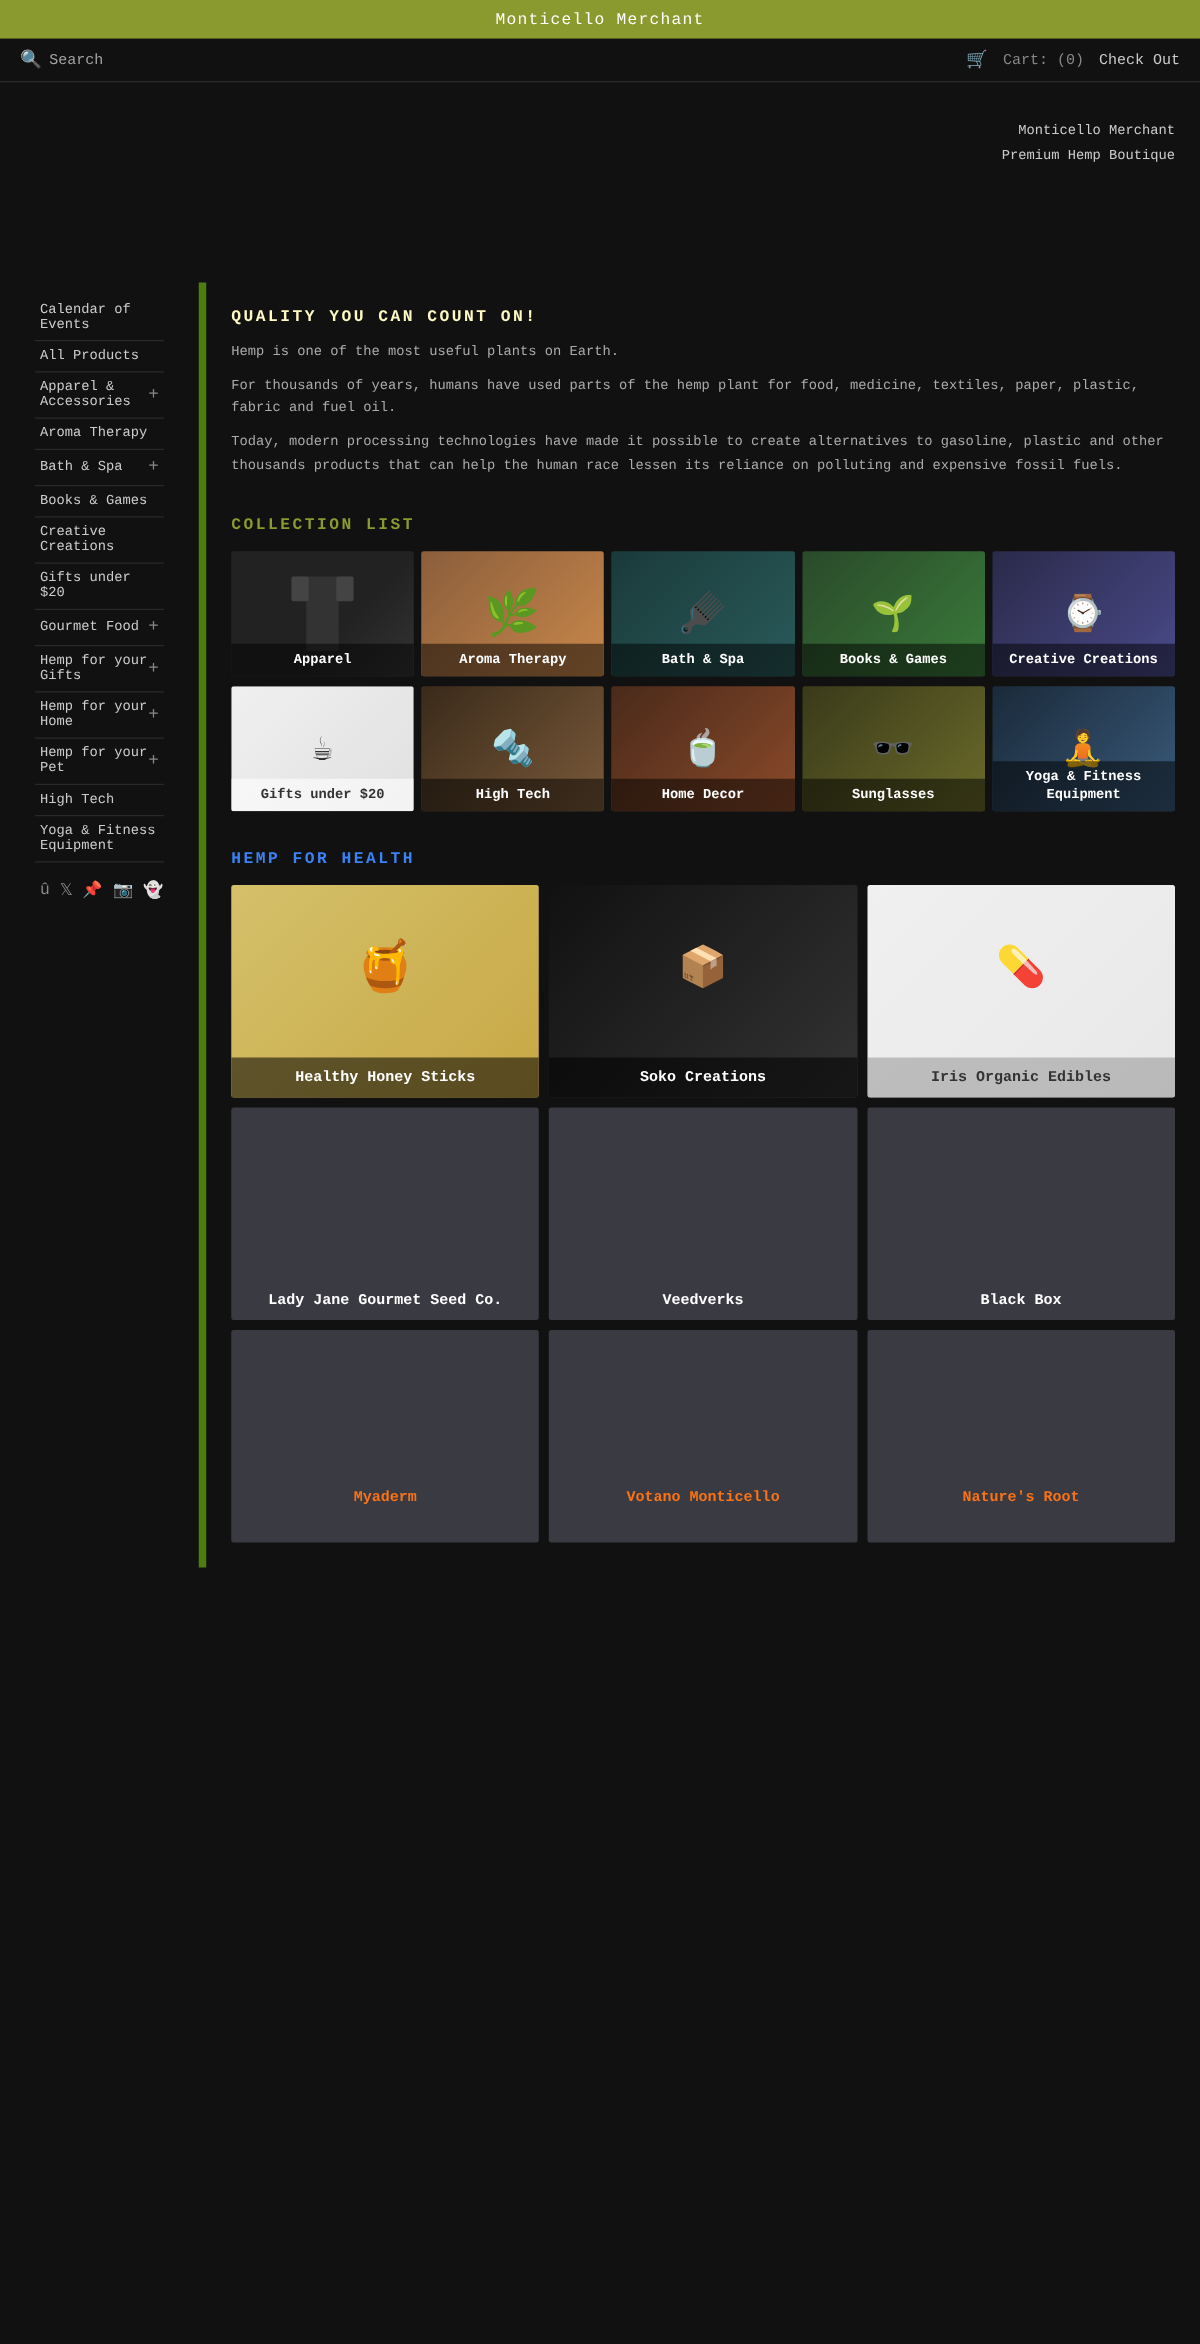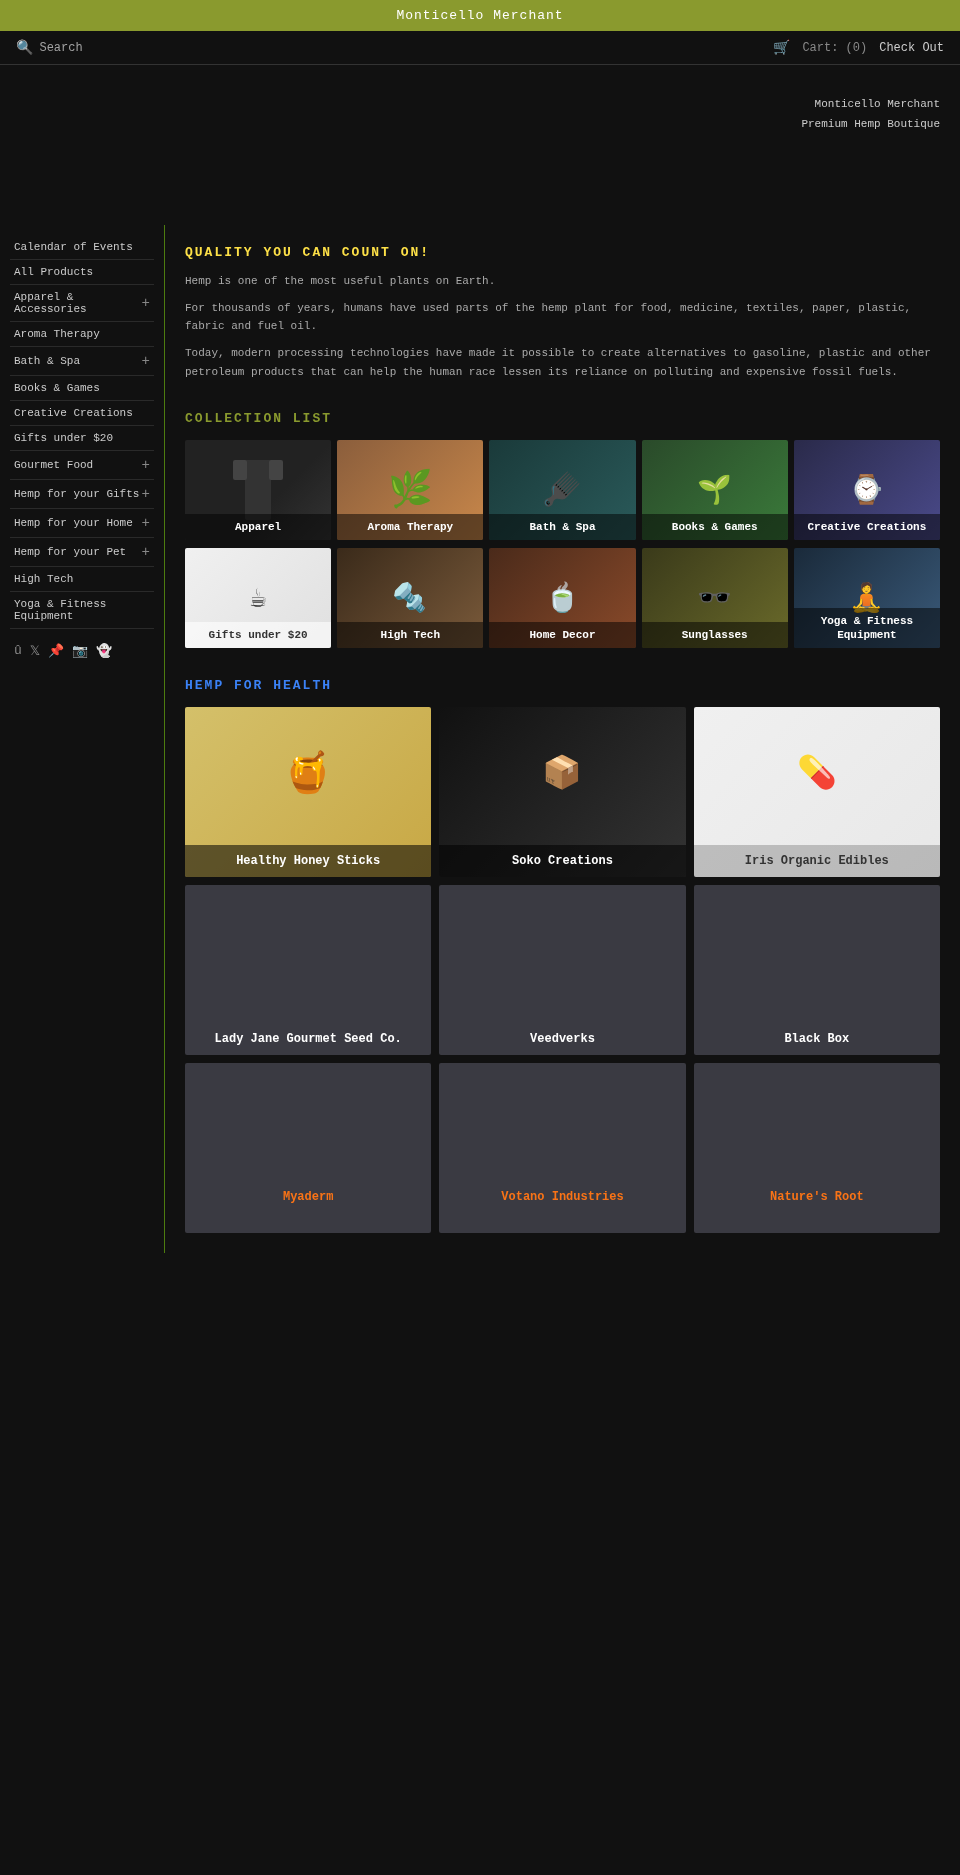--- a/index.html
+++ b/index.html
@@ -64,22 +64,22 @@
     
     .main-layout {
       display: flex;
       gap: 0;
     }
 
     
     .sidebar {
       width: 165px;
       min-width: 165px;
-      padding: 10px 10px;
-      border-right: 1px solid #4d7c0f;
+      padding: 10px 28px;
+      border-right: 6px solid #4d7c0f;
     }
     .sidebar-item {
       display: flex;
       justify-content: space-between;
       align-items: center;
       padding: 6px 4px;
       border-bottom: 1px solid #2a2a2a;
       color: #ccc;
       font-size: 11px;
       cursor: pointer;
@@ -99,21 +99,21 @@
     
     .content {
       flex: 1;
       padding: 20px 20px;
     }
 
     .quality-section {
       margin-bottom: 30px;
     }
     .quality-title {
-      color: #fde047;
+      color: #fef9c3;
       font-size: 13px;
       font-weight: bold;
       letter-spacing: 2px;
       margin-bottom: 12px;
       text-transform: uppercase;
     }
     .quality-text {
       color: #aaa;
       font-size: 11px;
       line-height: 1.7;
@@ -372,21 +372,21 @@
       <span style="cursor:pointer;">👻</span>
     </div>
   </div>
 
   <div class="content">
 
     <div class="quality-section">
       <div class="quality-title">QUALITY YOU CAN COUNT ON!</div>
       <div class="quality-text">Hemp is one of the most useful plants on Earth.</div>
       <div class="quality-text">For thousands of years, humans have used parts of the hemp plant for food, medicine, textiles, paper, plastic, fabric and fuel oil.</div>
-      <div class="quality-text">Today, modern processing technologies have made it possible to create alternatives to gasoline, plastic and other petroleum products that can help the human race lessen its reliance on polluting and expensive fossil fuels.</div>
+      <div class="quality-text">Today, modern processing technologies have made it possible to create alternatives to gasoline, plastic and other thousands products that can help the human race lessen its reliance on polluting and expensive fossil fuels.</div>
     </div>
 
     <div>
       <div class="collection-title">Collection list</div>
 
       <div class="collection-grid">
 
         <div class="collection-item apparel">
           <div style="width:100%;height:100%;display:flex;align-items:center;justify-content:center;">
             <svg width="50" height="60" viewBox="0 0 50 60" fill="none" xmlns="http://www.w3.org/2000/svg">
@@ -512,21 +512,21 @@
 
       </div>
 
       <div class="product-grid-3">
 
         <div class="product-card-3">
           <div class="product-card-3-label">Myaderm</div>
         </div>
 
         <div class="product-card-3">
-          <div class="product-card-3-label">Votano Industries</div>
+          <div class="product-card-3-label">Votano Monticello</div>
         </div>
 
         <div class="product-card-3">
           <div class="product-card-3-label">Nature's Root</div>
         </div>
 
       </div>
     </div>
 
   </div>

